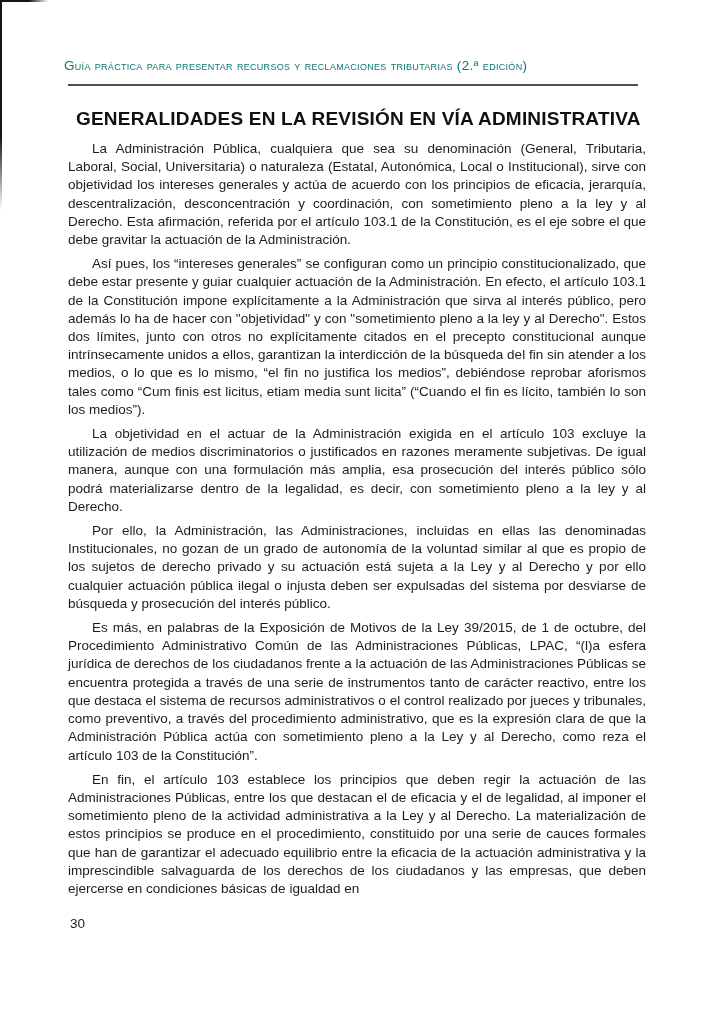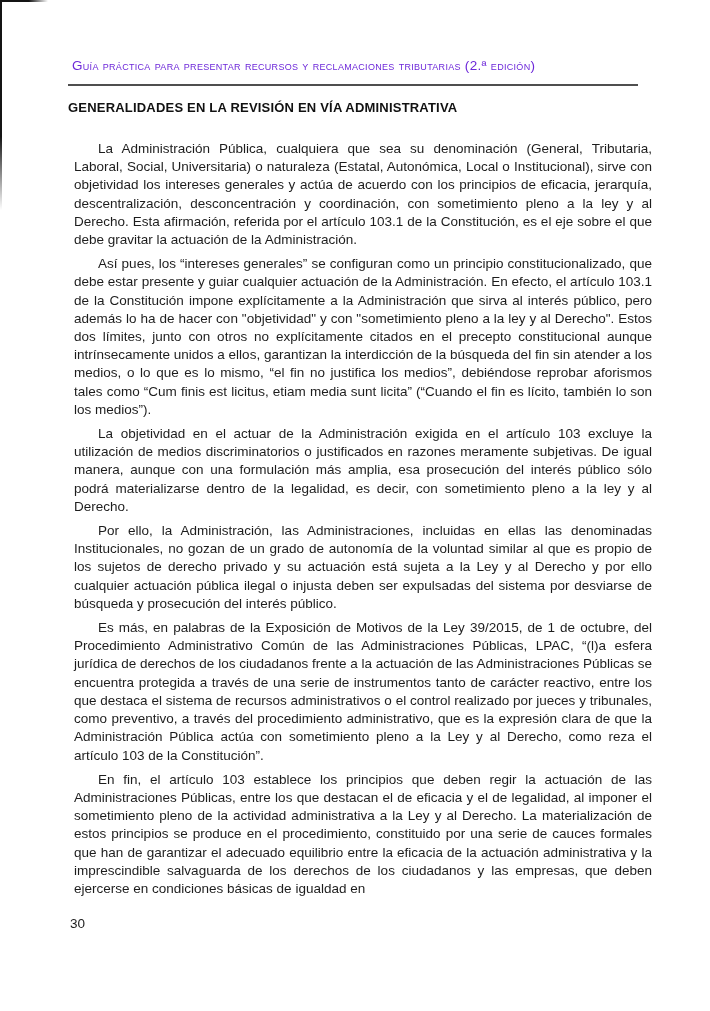--- a/index.html
+++ b/index.html
@@ -19,49 +19,49 @@
     background: linear-gradient(#141414 65%, rgba(20,20,20,0));
   }
   .scan-edge-top {
     position: absolute; left: 0; top: 0;
     width: 48px; height: 2px;
     background: linear-gradient(90deg, #141414 60%, rgba(20,20,20,0));
   }
 
   .running-header {
     position: absolute;
-    left: 72px; top: 58px;
+    left: 64px; top: 58px;
     width: 578px;
     font-variant: small-caps;
     font-size: 13.5px;
     letter-spacing: 0.3px;
-    color: #6d28d9;
+    color: #0f766e;
     white-space: nowrap;
   }
   .header-rule {
     position: absolute;
     left: 68px; top: 84px;
     width: 570px; height: 2px;
     background: #4f4f4f;
   }
 
   .section-title {
     position: absolute;
     left: 68px; top: 100px;
     width: 578px;
-    margin: 0;
-    font-size: 13px;
+    margin: 8px;
+    font-size: 19px;
     font-weight: bold;
     letter-spacing: 0.2px;
     color: #111111;
   }
 
   .body-text {
     position: absolute;
-    left: 74px; top: 140px;
+    left: 68px; top: 140px;
     width: 578px;
     font-size: 13.5px;
     line-height: 18.2px;
     text-align: justify;
   }
   .para {
     margin: 0 0 6px 0;
     text-indent: 24px;
   }
   .it { }

